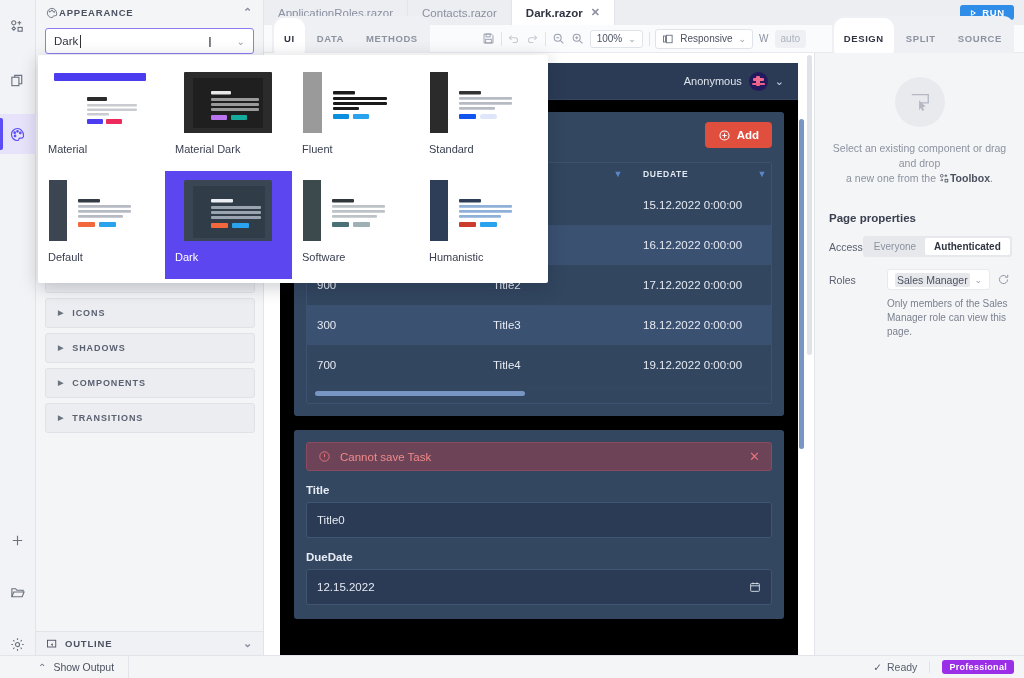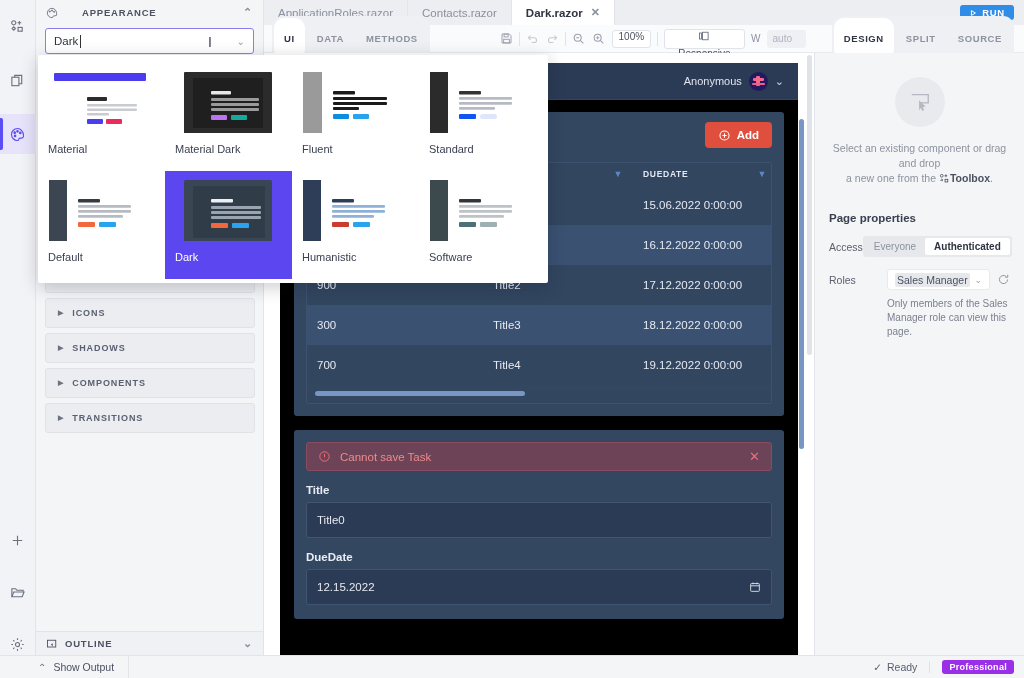--- a/index.html
+++ b/index.html
@@ -26,21 +26,21 @@
   }
   .rail-icon.active { background: #e7e3fb; }
   .rail-sp { flex: 1; }
 
   
   .leftpanel {
     position: absolute; left: 36px; top: 0; width: 228px; height: 655px;
     background: #f4f5f7; border-right: 1px solid #e2e4e9;
   }
   .panel-head {
-    height: 25px; display: flex; align-items: center; gap: 24px;
+    height: 25px; display: flex; align-items: center; gap: 1px;
     padding: 0 10px; font-size: 9.5px; letter-spacing: .8px; color: #4b5160; font-weight: bold;
   }
   .panel-head .chev { margin-left: auto; color: #8a90a0; font-size: 11px; }
   .combo {
     margin: 3px 9px 0 9px; height: 26px; background: #fff;
     border: 1.5px solid #8b7cf2; border-radius: 3px;
     display: flex; align-items: center; padding: 0 8px; font-size: 11.5px; color: #2f3440;
     position: relative;
   }
   .combo .caret-wrap { margin-left: auto; color: #9aa0ae; font-size: 10px; }
@@ -101,21 +101,21 @@
   }
   .pill .seg {
     font-size: 9.5px; letter-spacing: .6px; color: #8c92a0; padding: 15px 10px; border-radius: 10px; font-weight: bold;
   }
   .pill .seg.on { background: #fff; color: #2f3440; }
   .tb-icon { width: 20px; height: 20px; display: flex; align-items: center; justify-content: center; color: #9aa0ae; }
   .tb-icon.dim { color: #c6cad3; }
   .divider { width: 1px; height: 14px; background: #e0e3e9; }
   .zoomsel, .ddl {
     height: 18px; background: #fff; border: 1px solid #e0e3e9; border-radius: 3px;
-    display: flex; align-items: center; gap: 6px; padding: 0 6px; font-size: 10px; color: #4b5160; flex-direction: column;
+    display: flex; align-items: center; gap: 6px; padding: 0 6px; font-size: 10px; color: #4b5160;
   }
   .ddl { height: 20px; }
   .wfield {
     height: 18px; width: 52px; background: #eef0f3; border-radius: 3px;
     display: flex; align-items: center; padding: 0 6px; font-size: 10px; color: #aeb3bf;
   }
 
   
   .canvas { position: absolute; left: 0; top: 53px; right: 0; bottom: 0; background: #fff; overflow: hidden; }
   .appwin {
@@ -454,21 +454,21 @@
                 <span class="filt">▼</span>
               </div>
               <div class="gc c3">
                 <span>DUEDATE</span>
                 <span class="filt">▼</span>
               </div>
             </div>
             <div class="grow norm">
               <div class="gc c1"></div>
               <div class="gc c2"></div>
-              <div class="gc c3">15.06.2022 0:00:00</div>
+              <div class="gc c3">15.12.2022 0:00:00</div>
             </div>
             <div class="grow alt">
               <div class="gc c1"></div>
               <div class="gc c2"></div>
               <div class="gc c3">16.12.2022 0:00:00</div>
             </div>
             <div class="grow norm">
               <div class="gc c1">900</div>
               <div class="gc c2">Title2</div>
               <div class="gc c3">17.12.2022 0:00:00</div>
@@ -616,45 +616,45 @@
             <rect x="36" y="44" width="17" height="5" rx="1" fill="#f2683c"></rect>
             <rect x="57" y="44" width="17" height="5" rx="1" fill="#2aa3ef"></rect>
           </svg>
         </div>
         <div class="theme-label">Dark</div>
       </div>
 
       <div class="theme-cell">
         <div class="theme-thumb">
           <svg width="105" height="62" viewBox="0 0 105 62">
+            <rect x="1" y="1" width="18" height="64" fill="#3c4a4d"></rect>
+            <rect x="30" y="20" width="22" height="3.4" rx="1" fill="#30383c"></rect>
+            <rect x="30" y="26" width="53" height="2.8" rx="1" fill="#bcc2c6"></rect>
+            <rect x="30" y="31" width="53" height="2.8" rx="1" fill="#bcc2c6"></rect>
+            <rect x="30" y="36" width="45" height="2.8" rx="1" fill="#bcc2c6"></rect>
+            <rect x="30" y="43" width="17" height="5" rx="1" fill="#4a7276"></rect>
+            <rect x="51" y="43" width="17" height="5" rx="1" fill="#9fb0b4"></rect>
+          </svg>
+        </div>
+        <div class="theme-label">Software</div>
+      </div>
+
+      <div class="theme-cell">
+        <div class="theme-thumb">
+          <svg width="105" height="62" viewBox="0 0 105 62">
             <rect x="1" y="1" width="18" height="64" fill="#2f3e58"></rect>
             <rect x="30" y="20" width="22" height="3.4" rx="1" fill="#2f3e58"></rect>
             <rect x="30" y="26" width="53" height="2.8" rx="1" fill="#8fb0d8"></rect>
             <rect x="30" y="31" width="53" height="2.8" rx="1" fill="#8fb0d8"></rect>
             <rect x="30" y="36" width="42" height="2.8" rx="1" fill="#8fb0d8"></rect>
             <rect x="30" y="43" width="17" height="5" rx="1" fill="#cc3b2c"></rect>
             <rect x="51" y="43" width="17" height="5" rx="1" fill="#2aa3ef"></rect>
           </svg>
         </div>
         <div class="theme-label">Humanistic</div>
-      </div>
-
-      <div class="theme-cell">
-        <div class="theme-thumb">
-          <svg width="105" height="62" viewBox="0 0 105 62">
-            <rect x="1" y="1" width="18" height="64" fill="#3c4a4d"></rect>
-            <rect x="30" y="20" width="22" height="3.4" rx="1" fill="#30383c"></rect>
-            <rect x="30" y="26" width="53" height="2.8" rx="1" fill="#bcc2c6"></rect>
-            <rect x="30" y="31" width="53" height="2.8" rx="1" fill="#bcc2c6"></rect>
-            <rect x="30" y="36" width="45" height="2.8" rx="1" fill="#bcc2c6"></rect>
-            <rect x="30" y="43" width="17" height="5" rx="1" fill="#4a7276"></rect>
-            <rect x="51" y="43" width="17" height="5" rx="1" fill="#9fb0b4"></rect>
-          </svg>
-        </div>
-        <div class="theme-label">Software</div>
       </div>
 
     </div>
   </div>
 
   <div class="runbar">
     <div class="runbtn">
       <span>
         <svg width="8" height="8" viewBox="0 0 10 10" fill="none" stroke="#fff" stroke-width="1.2">
             <path d="M3 2l5 3-5 3z"></path>

